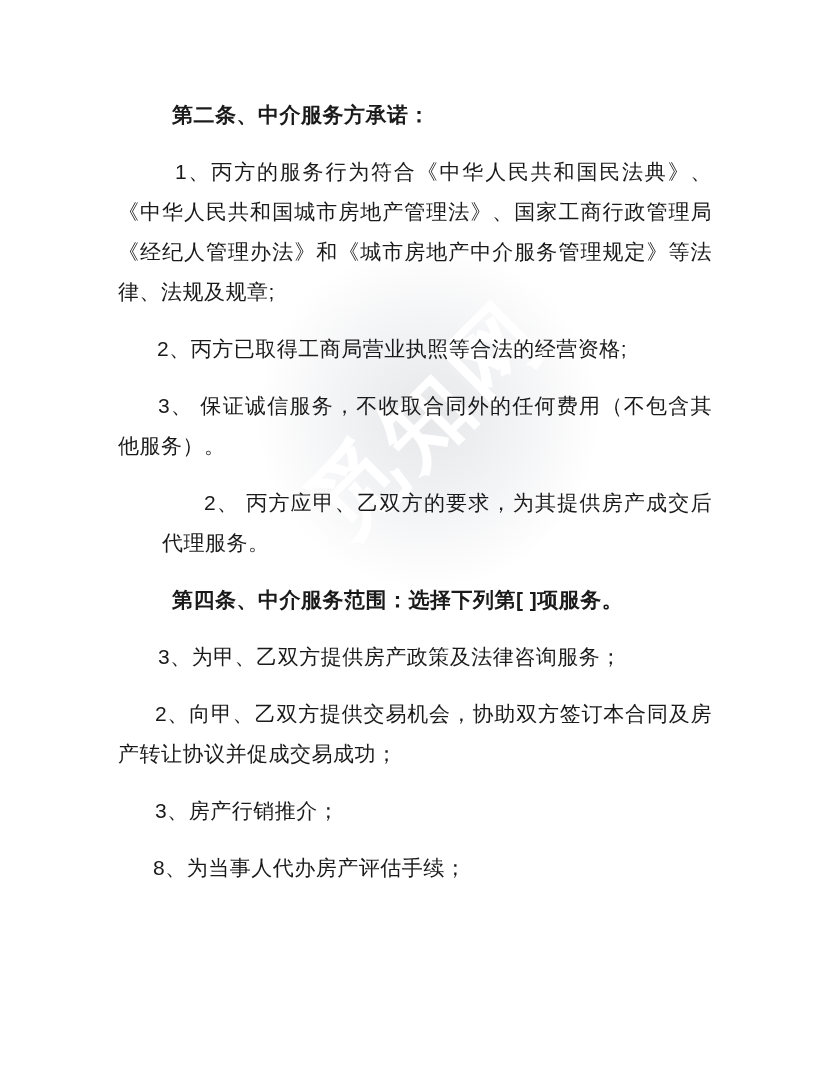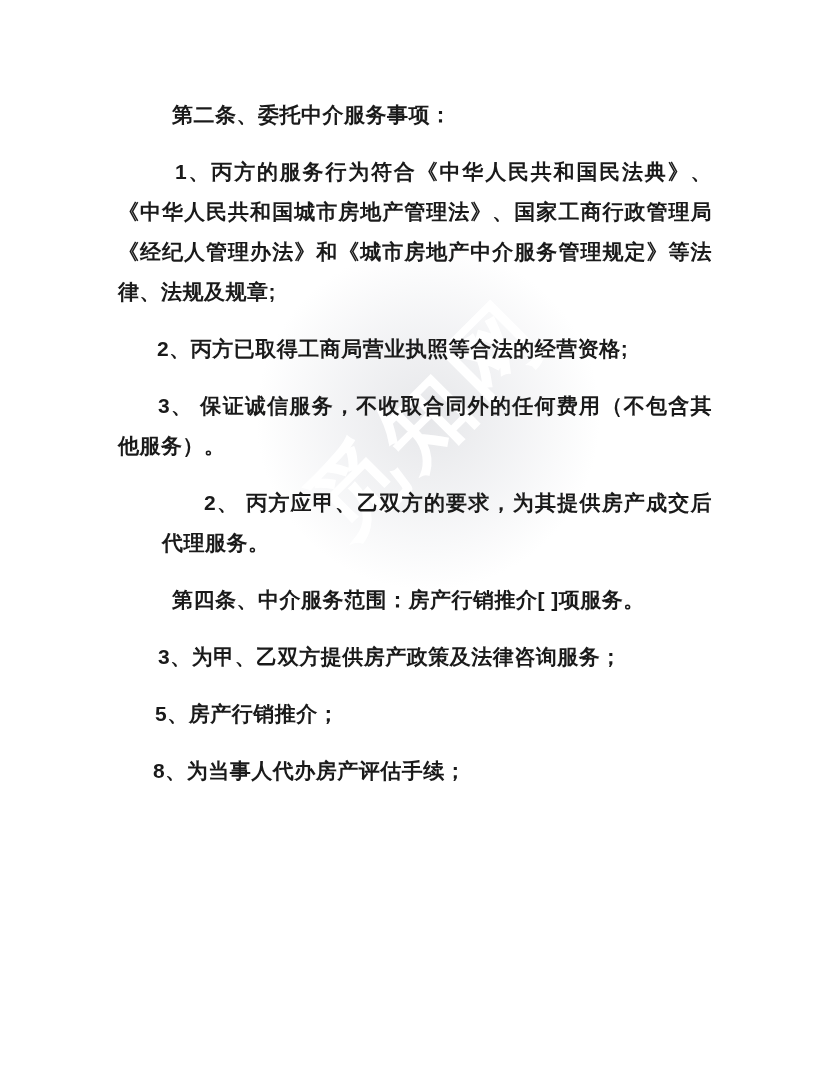--- a/index.html
+++ b/index.html
@@ -41,21 +41,21 @@
   .content {
     position: absolute;
     left: 118px;
     top: 95px;
     width: 594px;
   }
   .para {
     margin: 0 0 17px 0;
     font-size: 21px;
     line-height: 40px;
-    font-weight: 700;
+    font-weight: 400;
     text-align: justify;
     letter-spacing: 0.5px;
   }
   .heading { font-weight: 700; }
   
   .i54 { text-indent: 54px; }
   .i57 { text-indent: 57px; }
   .i39 { text-indent: 39px; }
   .i40 { text-indent: 40px; }
   .i22 { text-indent: 22px; }
@@ -65,24 +65,25 @@
 </style>
 </head>
 <body>
 
 <div class="page">
 
   <div class="wm-halo"></div>
   <div class="wm">觅知网</div>
 
   <div class="content">
-    <p class="para heading i54">第二条、委托中介服务事项：</p>
+    <p class="para heading i54">第二条、中介服务方承诺：</p>
     <p class="para i57">1、丙方的服务行为符合《中华人民共和国民法典》、《中华人民共和国城市房地产管理法》、国家工商行政管理局《经纪人管理办法》和《城市房地产中介服务管理规定》等法律、法规及规章;</p>
     <p class="para i39">2、丙方已取得工商局营业执照等合法的经营资格;</p>
     <p class="para i40">3、 保证诚信服务，不收取合同外的任何费用（不包含其他服务）。</p>
     <p class="para i42">2、 丙方应甲、乙双方的要求，为其提供房产成交后代理服务。</p>
-    <p class="para heading i54">第四条、中介服务范围：房产行销推介[ ]项服务。</p>
+    <p class="para heading i54">第四条、中介服务范围：选择下列第[ ]项服务。</p>
     <p class="para i40">3、为甲、乙双方提供房产政策及法律咨询服务；</p>
-    <p class="para i37">5、房产行销推介；</p>
+    <p class="para i37">2、向甲、乙双方提供交易机会，协助双方签订本合同及房产转让协议并促成交易成功；</p>
+    <p class="para i37">3、房产行销推介；</p>
     <p class="para i35">8、为当事人代办房产评估手续；</p>
   </div>
 
 </div>
 
 </body></html>

